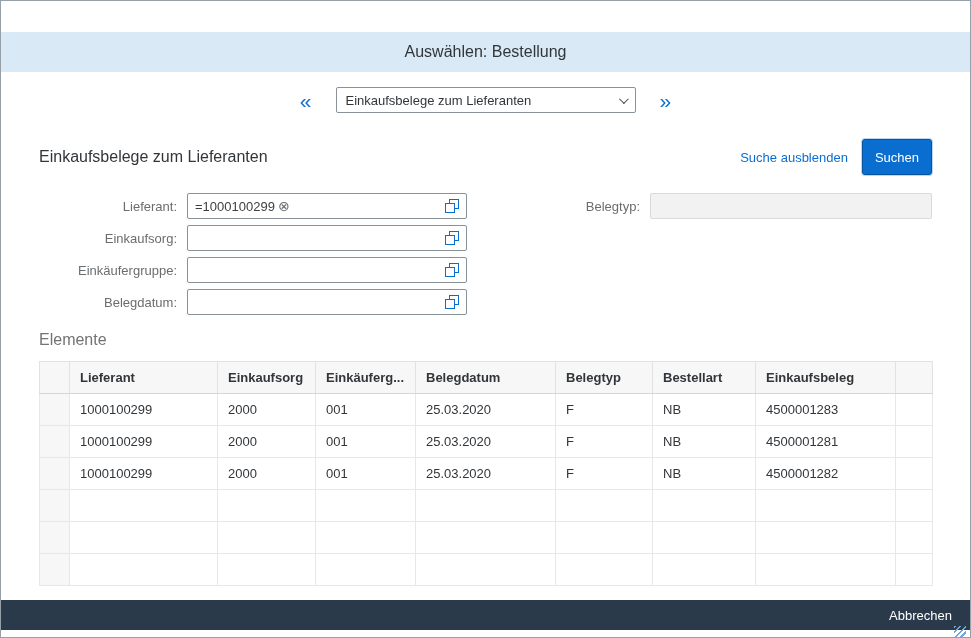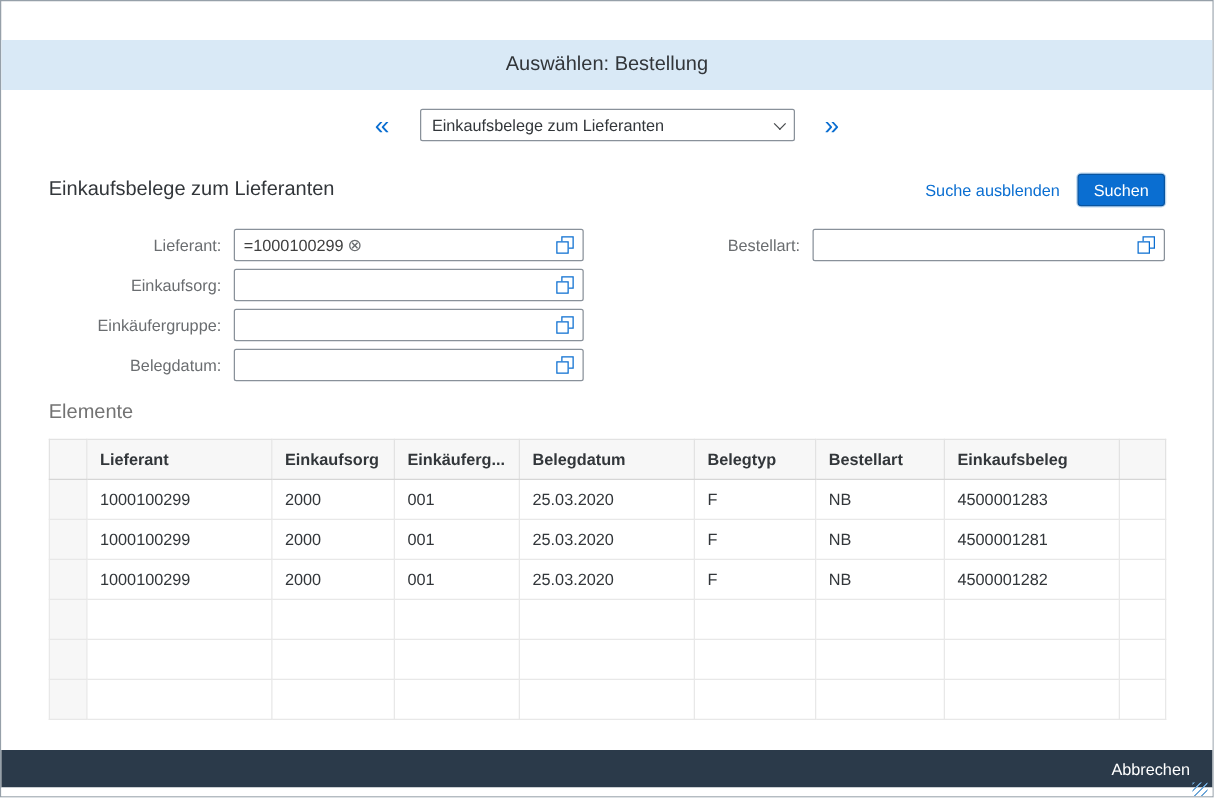--- a/index.html
+++ b/index.html
@@ -42,21 +42,21 @@
   }
 
   .search-head{
     display:flex; align-items:center; justify-content:space-between;
     margin:26px 38px 0 38px;
   }
   .section-title{ font-size:16px; font-weight:400; color:#32363a; margin:0; }
   .search-actions{ display:flex; align-items:center; }
   .link{ color:#0a6ed1; font-size:13px; cursor:pointer; text-decoration:none; }
   .btn-primary{
-    height:26px; margin-left:14px; padding:0 12px;
+    height:36px; margin-left:14px; padding:0 12px;
     background:#0a6ed1; border:1px solid #0854a0; border-radius:3px;
     color:#fff; font-size:13px; cursor:pointer;
     font-family:inherit;
     box-shadow:0 0 0 1px #bcd6ee;
   }
 
   
   .form-grid{ display:flex; gap:32px; margin:18px 38px 0 38px; }
   .form-col{ display:flex; flex-direction:column; gap:6px; }
   .form-col.left{ width:428px; }
@@ -193,24 +193,23 @@
           <span class="form-label">Belegdatum:</span>
           <div class="input-wrap">
             <input type="text" style="">
             <span class="vh-icon"></span>
           </div>
         </div>
       </div>
 
       <div class="form-col right">
         <div class="form-row">
-          <span class="form-label">Bestellart:</span>
-          <div class="input-wrap">
-            <input type="text" style="">
-            <span class="vh-icon"></span>
+          <span class="form-label">Belegtyp:</span>
+          <div class="input-wrap disabled">
+            <input type="text" disabled="" style="">
           </div>
         </div>
       </div>
 
     </div>
 
     <h3 class="elements-title">Elemente</h3>
 
     <table class="tbl">
       <colgroup>

